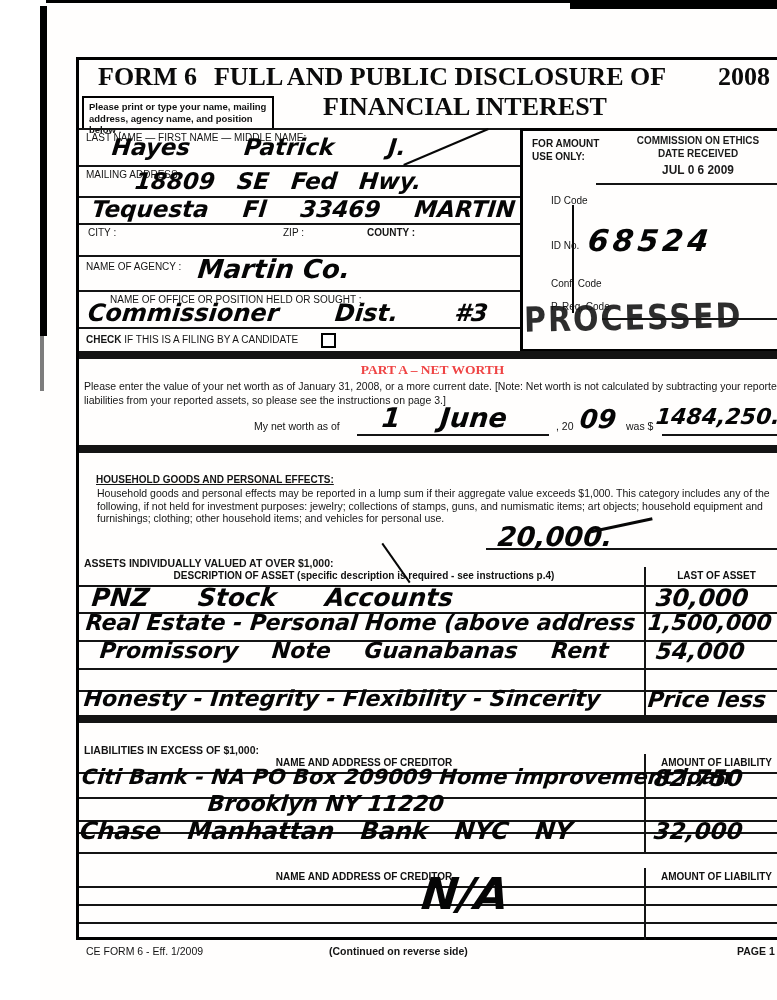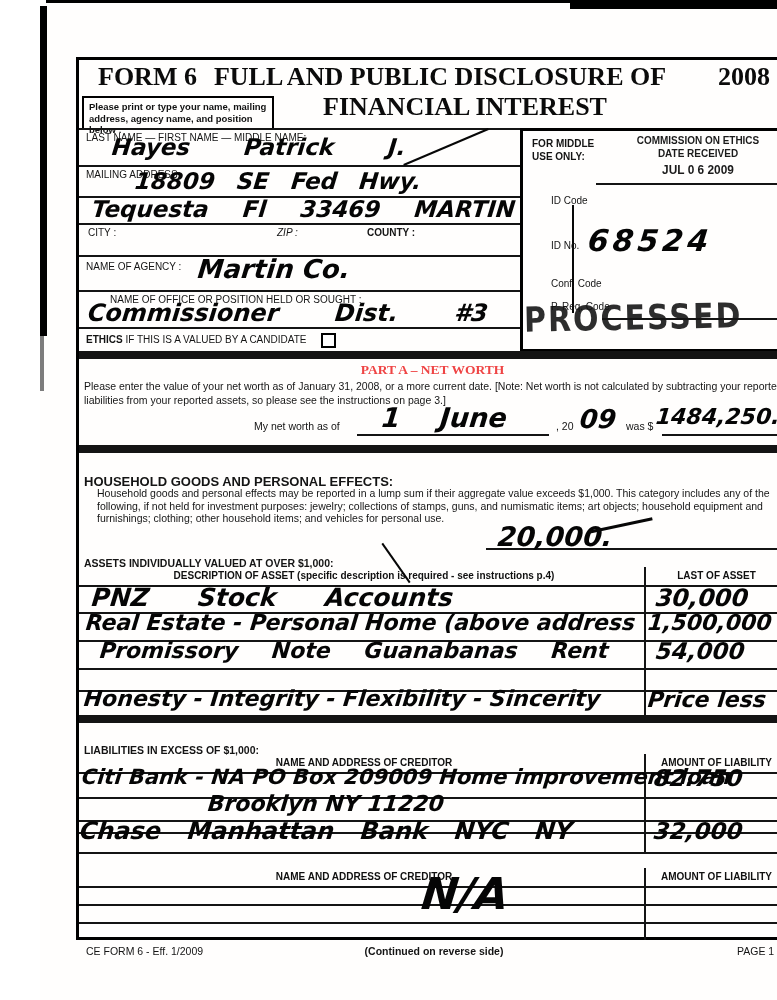--- a/index.html
+++ b/index.html
@@ -56,34 +56,34 @@
 
   <div class="lbl" style="left:46px;top:132px;">LAST NAME — FIRST NAME — MIDDLE NAME:</div>
   <div class="hw" style="left:72px;top:134px;font-size:23px;word-spacing:46px;">Hayes Patrick J.</div>
   <div class="stroke" style="left:360px;top:146px;width:92px;height:2px;transform:rotate(-23deg);"></div>
 
   <div class="lbl" style="left:46px;top:169px;">MAILING ADDRESS:</div>
   <div class="hw" style="left:95px;top:168px;font-size:23px;word-spacing:14px;">18809 SE Fed Hwy.</div>
 
   <div class="hw" style="left:52px;top:196px;font-size:23px;word-spacing:26px;">Tequesta Fl 33469 MARTIN</div>
   <div class="lbl" style="left:48px;top:227px;">CITY :</div>
-  <div class="lbl" style="left:237px;top:227px;font-style:italic;">ZIP :</div>
+  <div class="lbl" style="left:243px;top:227px;">ZIP :</div>
   <div class="lbl" style="left:327px;top:227px;font-weight:bold;">COUNTY :</div>
 
   <div class="lbl" style="left:46px;top:261px;">NAME OF AGENCY :</div>
   <div class="hw" style="left:158px;top:254px;font-size:26px;">Martin Co.</div>
 
   <div class="lbl" style="left:46px;top:294px;padding-left:24px;">NAME OF OFFICE OR POSITION HELD OR SOUGHT :</div>
   <div class="hw" style="left:48px;top:299px;font-size:24px;word-spacing:48px;">Commissioner Dist. #3</div>
 
-  <div class="lbl" style="left:46px;top:334px;"><b>ETHICS</b><span> IF THIS IS A VALUED BY A CANDIDATE</span></div>
+  <div class="lbl" style="left:46px;top:334px;"><b>CHECK</b><span> IF THIS IS A FILING BY A CANDIDATE</span></div>
   <div class="checkbox" style="left:281px;top:333px;"></div>
 
   <div class="abs" style="left:480px;top:128px;width:266px;height:224px;border-left:3px solid #000;border-top:3px solid #000;border-bottom:3px solid #000;box-sizing:border-box;"></div>
-  <div class="lbl lbl-b" style="left:492px;top:138px;">FOR MIDDLE</div>
+  <div class="lbl lbl-b" style="left:492px;top:138px;">FOR AMOUNT</div>
   <div class="lbl lbl-b" style="left:492px;top:151px;">USE ONLY:</div>
   <div class="stamp-txt" style="left:578px;top:134px;width:160px;">COMMISSION ON ETHICS</div>
   <div class="stamp-txt" style="left:578px;top:147px;width:160px;">DATE RECEIVED</div>
   <div class="stamp-txt" style="left:578px;top:163px;width:160px;font-size:12.5px;">JUL 0 6 2009</div>
   <div class="rule" style="left:556px;top:183px;width:185px;height:2px;"></div>
   <div class="lbl" style="left:511px;top:195px;">ID Code</div>
   <div class="stroke" style="left:532px;top:205px;width:2px;height:108px;"></div>
   <div class="lbl" style="left:511px;top:240px;">ID No.</div>
   <div class="hw" style="left:548px;top:223px;font-size:30px;letter-spacing:4px;">68524</div>
   <div class="lbl" style="left:511px;top:278px;">Conf. Code</div>
@@ -97,21 +97,21 @@
   <div class="lbl" style="left:214px;top:420px;font-size:10.5px;">My net worth as of</div>
   <div class="rule" style="left:317px;top:434px;width:192px;height:2px;"></div>
   <div class="hw" style="left:342px;top:402px;font-size:27px;word-spacing:30px;">1 June</div>
   <div class="lbl" style="left:516px;top:420px;font-size:10.5px;">, 20</div>
   <div class="hw" style="left:540px;top:404px;font-size:26px;">09</div>
   <div class="lbl" style="left:586px;top:420px;font-size:10.5px;">was $</div>
   <div class="rule" style="left:622px;top:434px;width:122px;height:2px;"></div>
   <div class="hw" style="left:616px;top:404px;font-size:22px;">1484,250.00</div>
 
   <div class="rule" style="left:39px;top:445px;width:707px;height:8px;"></div>
-  <div class="lbl lbl-b" style="left:44px;top:474px;font-size:13px;">HOUSEHOLD GOODS AND PERSONAL EFFECTS:</div>
+  <div class="lbl lbl-b" style="left:56px;top:474px;font-size:10px;text-decoration:underline;">HOUSEHOLD GOODS AND PERSONAL EFFECTS:</div>
   <div class="para" style="left:57px;top:487px;width:690px;line-height:12.6px;">Household goods and personal effects may be reported in a lump sum if their aggregate value exceeds $1,000. This category includes any of the following, if not held for investment purposes: jewelry; collections of stamps, guns, and numismatic items; art objects; household equipment and furnishings; clothing; other household items; and vehicles for personal use.</div>
   <div class="rule" style="left:446px;top:548px;width:296px;height:2px;"></div>
   <div class="hw" style="left:458px;top:521px;font-size:27px;">20,000.</div>
   <div class="stroke" style="left:548px;top:524px;width:65px;height:2.5px;transform:rotate(-12deg);"></div>
 
   <div class="lbl lbl-b" style="left:44px;top:557px;font-size:10.5px;">ASSETS INDIVIDUALLY VALUED AT OVER $1,000:</div>
   <div class="colhead" style="left:44px;top:570px;width:560px;">DESCRIPTION OF ASSET (specific description is required - see instructions p.4)</div>
   <div class="colhead" style="left:607px;top:570px;width:139px;">LAST OF ASSET</div>
   <div class="stroke" style="left:332px;top:562px;width:48px;height:2px;transform:rotate(55deg);"></div>
   <div class="rule" style="left:39px;top:585px;width:707px;height:2px;"></div>
@@ -154,16 +154,16 @@
   <div class="rule" style="left:39px;top:852px;width:707px;height:2px;"></div>
   <div class="colhead" style="left:44px;top:871px;width:560px;">NAME AND ADDRESS OF CREDITOR</div>
   <div class="colhead" style="left:607px;top:871px;width:139px;">AMOUNT OF LIABILITY</div>
   <div class="rule" style="left:39px;top:886px;width:707px;height:2px;"></div>
   <div class="rule" style="left:604px;top:868px;width:2px;height:72px;"></div>
   <div class="rule" style="left:39px;top:904px;width:707px;height:2px;"></div>
   <div class="rule" style="left:39px;top:922px;width:707px;height:2px;"></div>
   <div class="hw" style="left:382px;top:868px;font-size:44px;">N/A</div>
 
   <div class="lbl" style="left:46px;top:945px;font-size:10.5px;">CE FORM 6 - Eff. 1/2009</div>
-  <div class="lbl lbl-b" style="left:289px;top:945px;width:210px;text-align:center;font-size:10.5px;">(Continued on reverse side)</div>
-  <div class="lbl" style="left:697px;top:945px;font-size:10.5px;">PAGE 1</div>
+  <div class="lbl lbl-b" style="left:289px;top:945px;width:210px;text-align:left;font-size:10.5px;">(Continued on reverse side)</div>
+  <div class="lbl" style="left:697px;top:945px;font-size:10.5px;font-weight:bold;">PAGE 1</div>
 
 </div>
 
 </body></html>

